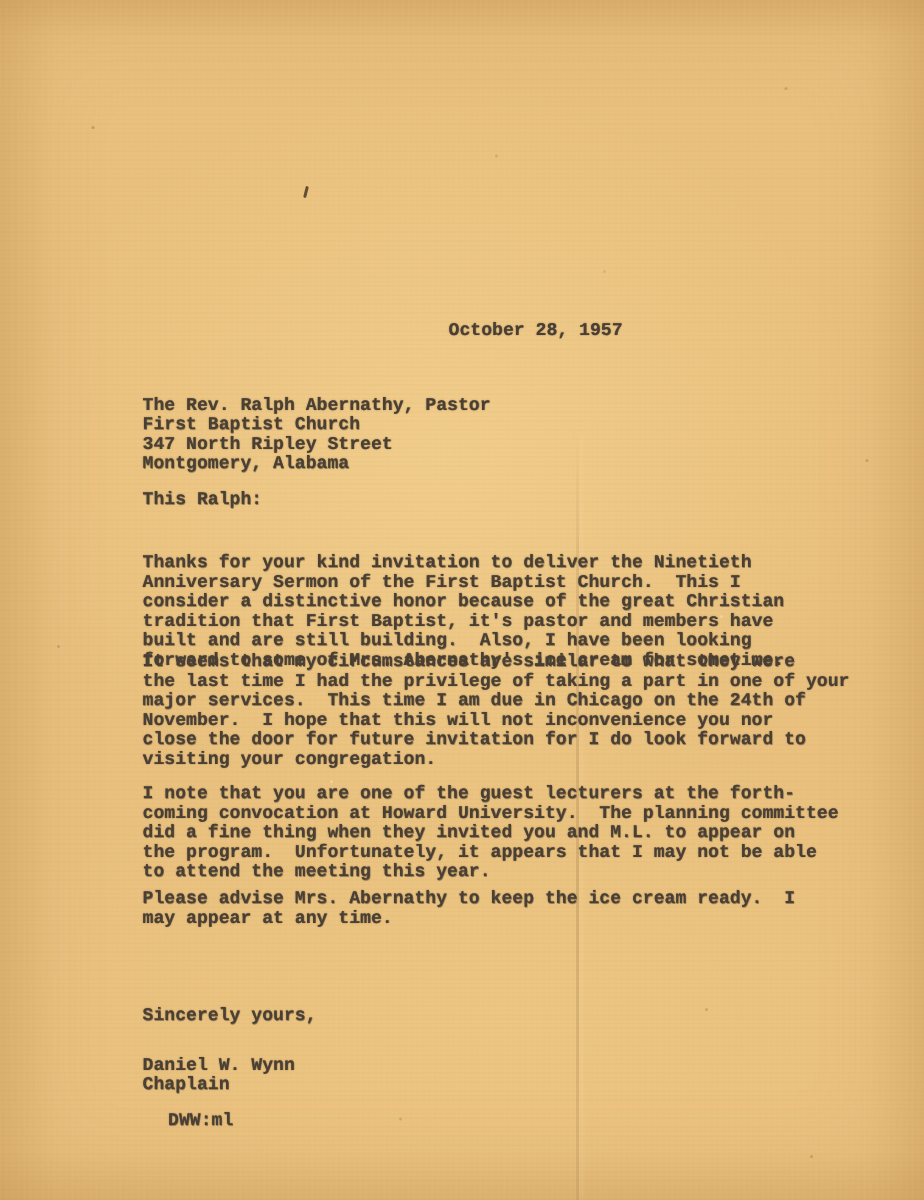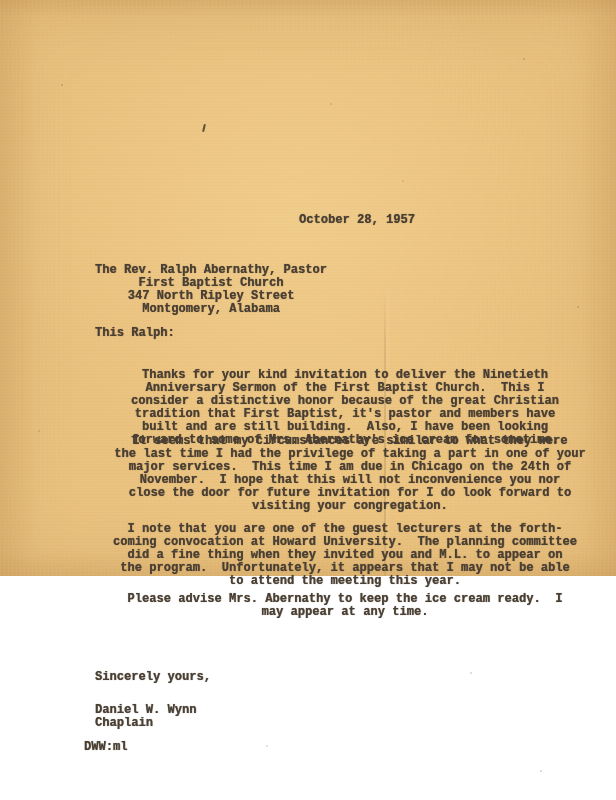--- a/index.html
+++ b/index.html
@@ -6,29 +6,28 @@
     margin: 0;
     padding: 0;
     width: 616px;
     height: 800px;
     overflow: hidden;
     font-family: "Liberation Mono", "DejaVu Sans Mono", monospace;
   }
   .page {
     position: relative;
     width: 616px;
-    height: 576px;
+    height: 800px;
     background-color: var(--paper, #e9c07e);
     background-image:
       radial-gradient(ellipse 420px 360px at 48% 38%, rgba(255, 228, 163, 0.35), rgba(255,228,163,0) 70%),
       radial-gradient(ellipse 500px 300px at 55% 85%, rgba(255, 222, 150, 0.18), rgba(255,222,150,0) 70%),
       linear-gradient(90deg, rgba(170,120,55,0.10) 0%, rgba(170,120,55,0) 6%, rgba(170,120,55,0) 94%, rgba(170,120,55,0.10) 100%),
       linear-gradient(0deg, rgba(170,120,55,0.12) 0%, rgba(170,120,55,0) 4%, rgba(170,120,55,0) 97%, rgba(170,120,55,0.14) 100%);
     box-shadow: inset 0 0 70px rgba(150, 100, 40, 0.22);
-    text-align: center;
   }
   
   .grain {
     position: absolute;
     inset: 0;
     background-image:
       repeating-linear-gradient(0deg, rgba(160,118,58,0.035) 0 1px, rgba(0,0,0,0) 1px 3px),
       repeating-linear-gradient(90deg, rgba(255,230,170,0.05) 0 1px, rgba(0,0,0,0) 1px 4px);
     pointer-events: none;
   }
@@ -92,21 +91,21 @@
   .recipient   { left: 95px;  top: 264px; font-family: Liberation Mono, monospace; }
   .salutation  { left: 95px;  top: 327px; }
   .para-1      { left: 95px;  top: 369px; width: 500px; }
   .para-2      { left: 95px;  top: 435px; width: 510px; }
   .para-3      { left: 95px;  top: 523px; width: 500px; }
   .para-4      { left: 95px;  top: 593px; width: 500px; }
   .para-5      { left: 95px;  top: 633px; width: 500px; }
   .closing     { left: 95px;  top: 671px; }
   .sig-name    { left: 95px;  top: 704px; }
   .sig-title   { left: 95px;  top: 717px; }
-  .initials    { left: 84px;  top: 741px; }
+  .initials    { left: 112px;  top: 741px; }
 </style>
 </head>
 <body>
 
 <div class="page">
   <div class="grain"></div>
   <div class="speckles"></div>
   <div class="crease"></div>
   <div class="stray-mark"></div>
 

